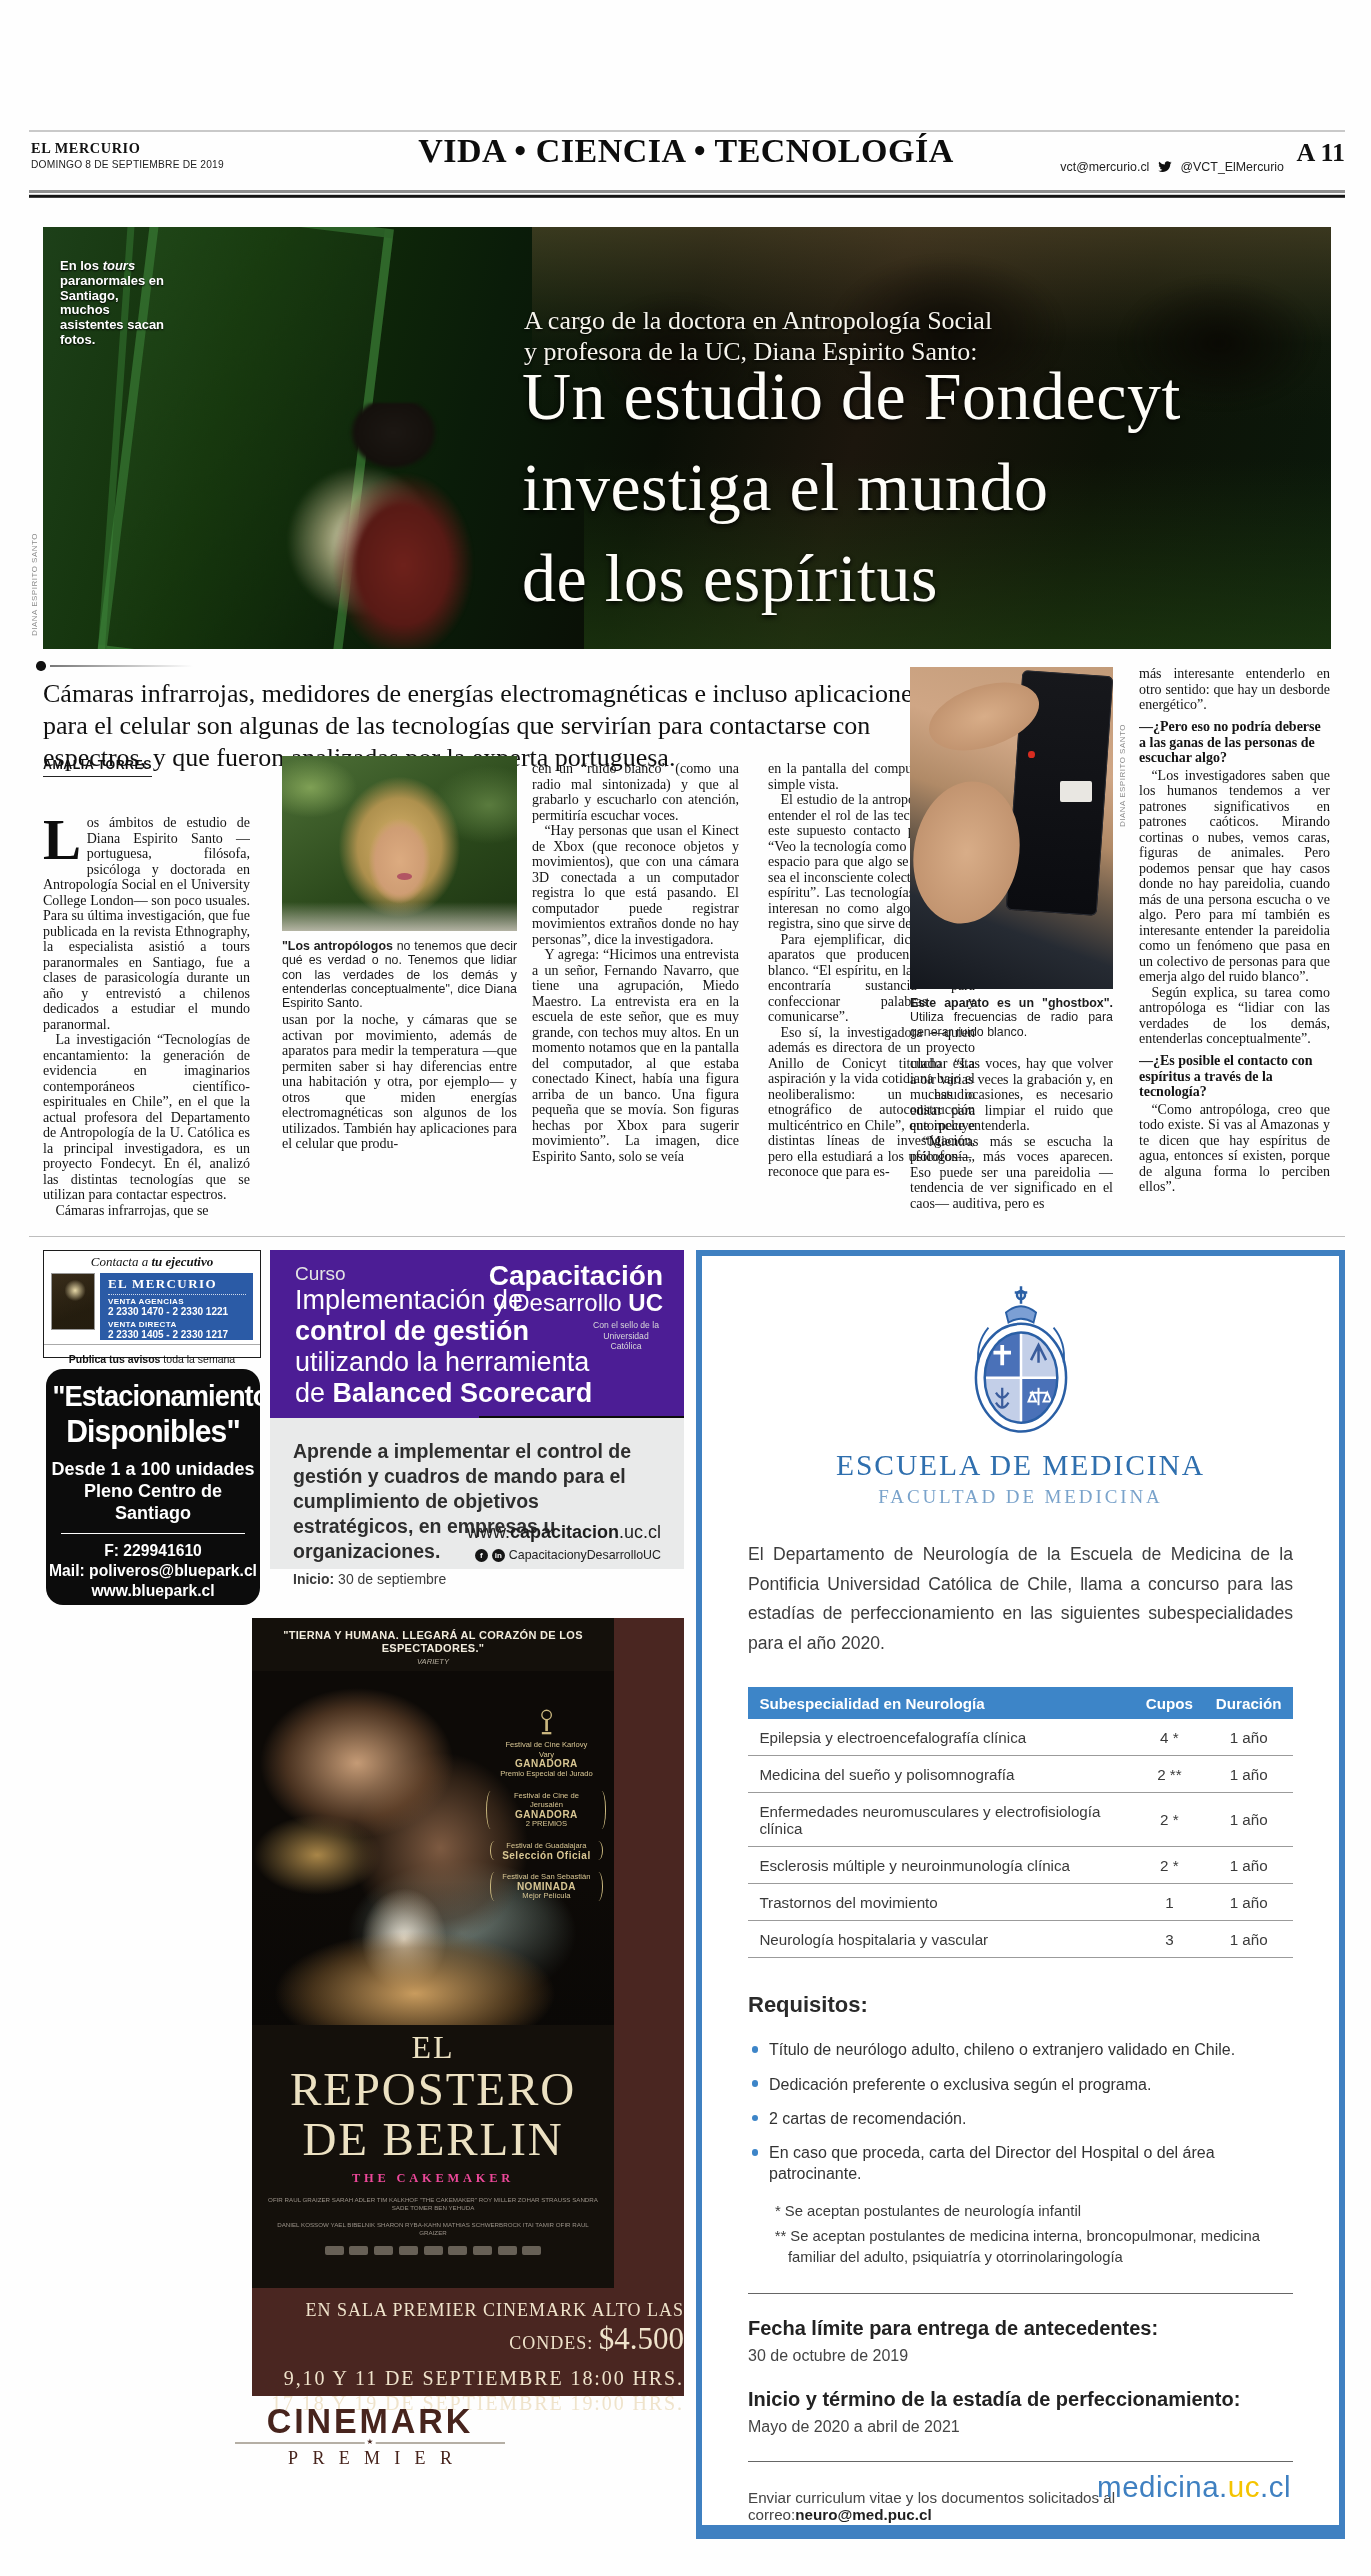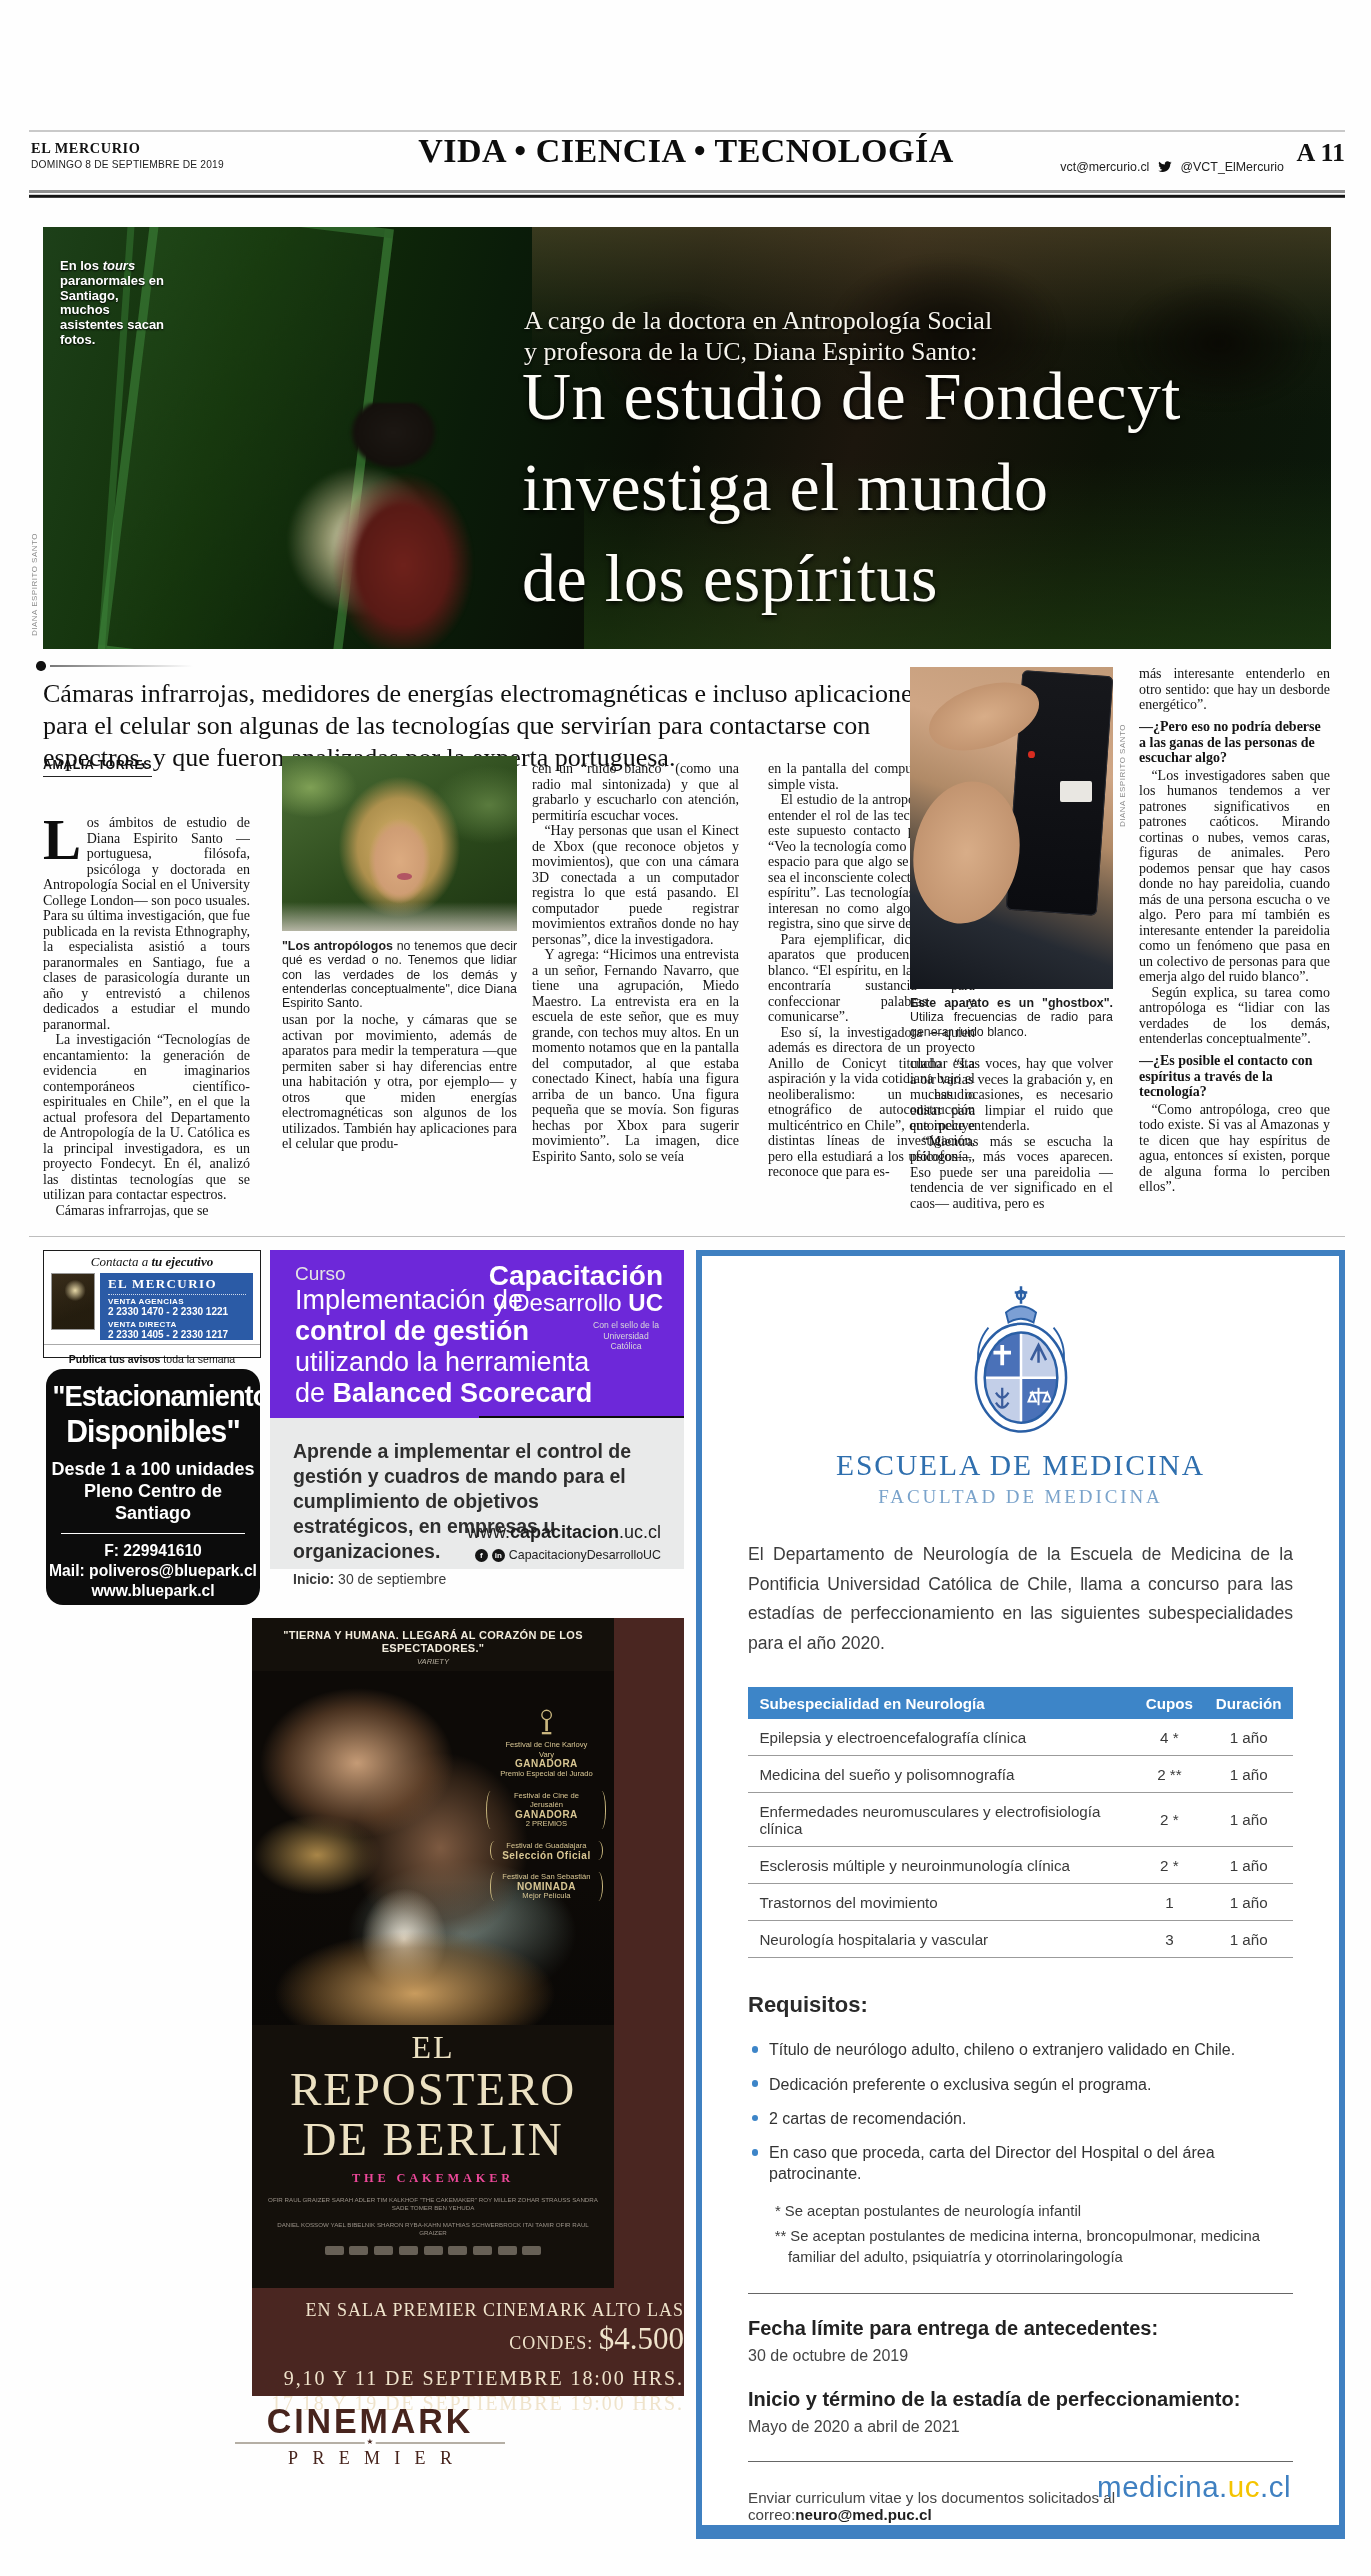--- a/index.html
+++ b/index.html
@@ -106,21 +106,21 @@
   .ad-park{position:absolute;left:46px;top:1369px;width:214px;height:236px;background:#0c0c0c;border-radius:17px;
            color:#fff;text-align:center;font-family:"Liberation Sans",sans-serif;overflow:hidden}
   .ap-t1{font-size:29px;font-weight:800;letter-spacing:-1px;margin-top:11.4px;transform:scaleX(.94)}
   .ap-t2{font-size:32px;font-weight:800;letter-spacing:-1px;transform:scaleX(.94)}
   .ap-s{font-size:18px;font-weight:700;line-height:22px;margin-top:7.6px}
   .ap-hr{height:1.9px;background:#fff;margin:8.6px 15.2px 6.7px}
   .ap-c{font-size:15.7px;font-weight:700;line-height:20px}
 
   
   .ad-cap{position:absolute;left:270px;top:1250px;width:414px;height:355px;font-family:"Liberation Sans",sans-serif}
-  .cap-top{position:relative;height:168px;background:#6d28d9;color:#fff;padding:13.3px 0 0 25px}
+  .cap-top{position:relative;height:168px;background:#4c1d95;color:#fff;padding:13.3px 0 0 25px}
   .cap-kicker{font-size:19px;color:#e4e4e4}
   .cap-l{font-size:27px;line-height:31px}
   .cap-brand{position:absolute;top:11.4px;right:21px;text-align:right}
   .cap-b1{font-size:28px;font-weight:700;line-height:29px}
   .cap-b2{font-size:24px;line-height:25px}
   .cap-seal{font-size:8.6px;line-height:10.5px;color:#d9d9d9;margin-top:4.8px}
   .cap-badge{position:absolute;left:209px;top:166px;background:#0c0c0c;color:#fff;font:700 10.5px/19px "Liberation Sans",sans-serif;
              padding:0 11.4px;letter-spacing:0.2px}
   .cap-mid{position:relative;height:151px;background:#e9eaea;color:#2e2e2e;padding:21px 23px 0}
   .cap-body{font-size:19.5px;line-height:25px;font-weight:700}

